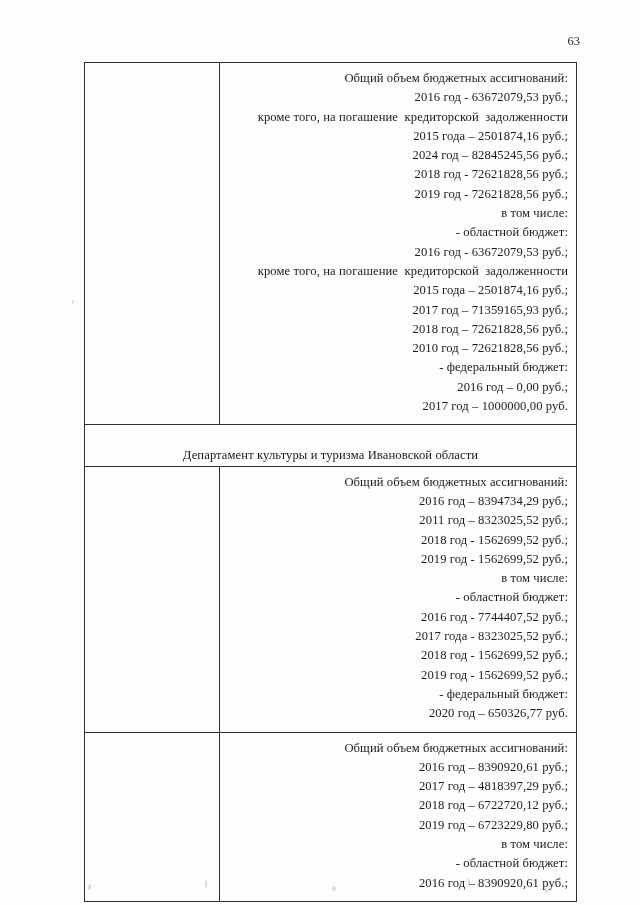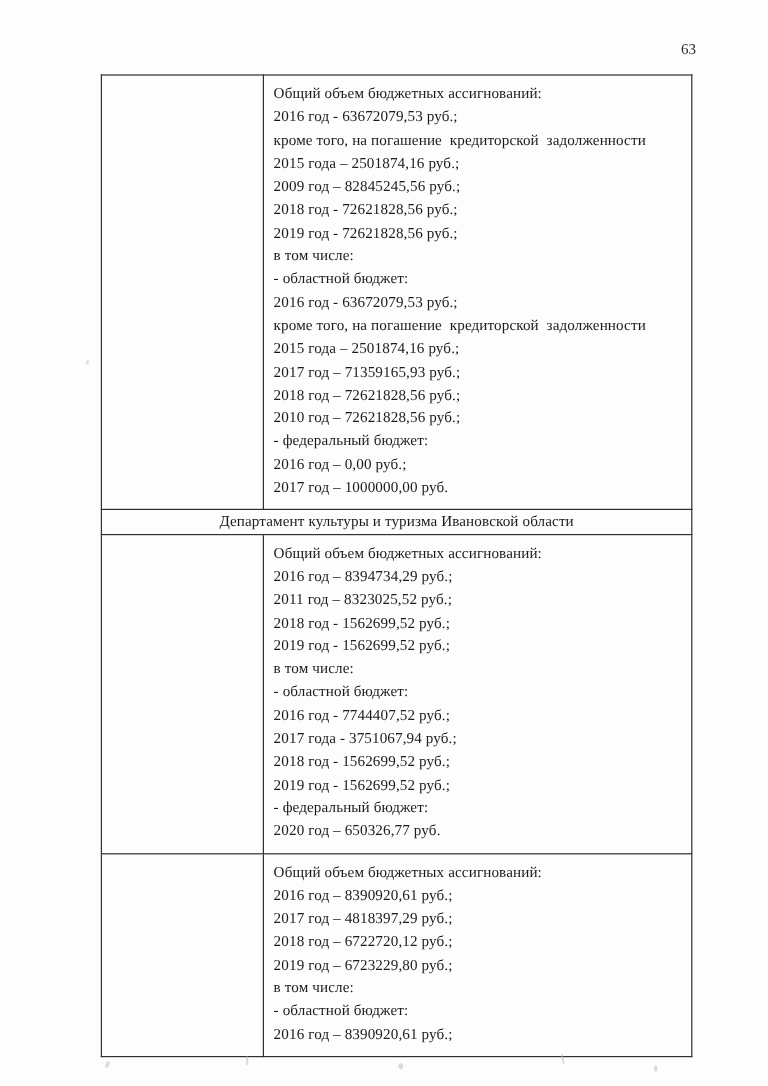--- a/index.html
+++ b/index.html
@@ -40,34 +40,36 @@
     padding: 0;
   }
   .col-left {
     width: 135px;
   }
   .col-right {
     width: 357px;
   }
   .cell-pad {
     padding: 6px 8px 8px 8px;
+    text-align: right;
   }
   .line {
     font-size: 12.6px;
     line-height: 19.3px;
     white-space: pre;
     letter-spacing: 0.1px;
   }
   .span-cell {
     padding: 5px 4px 6px 4px;
     text-align: center;
   }
   .span-cell .line {
     white-space: normal;
     text-align: center;
+    margin-top: 21px;
   }
   .smudge {
     position: absolute;
     border-radius: 50%;
     background: #b9b9b9;
     opacity: .5;
   }
   .s1 { left: 88px;  top: 884px; width: 3px; height: 6px; transform: rotate(18deg); }
   .s2 { left: 205px; top: 880px; width: 2px; height: 8px; }
   .s3 { left: 332px; top: 886px; width: 4px; height: 5px; }
@@ -90,21 +92,21 @@
     <tbody>
 
       <tr>
         <td class="col-left"></td>
         <td class="col-right">
           <div class="cell-pad">
             <div class="line">Общий объем бюджетных ассигнований:</div>
             <div class="line">2016 год - 63672079,53 руб.;</div>
             <div class="line">кроме того, на погашение  кредиторской  задолженности</div>
             <div class="line">2015 года – 2501874,16 руб.;</div>
-            <div class="line">2009 год – 82845245,56 руб.;</div>
+            <div class="line">2024 год – 82845245,56 руб.;</div>
             <div class="line">2018 год - 72621828,56 руб.;</div>
             <div class="line">2019 год - 72621828,56 руб.;</div>
             <div class="line">в том числе:</div>
             <div class="line">- областной бюджет:</div>
             <div class="line">2016 год - 63672079,53 руб.;</div>
             <div class="line">кроме того, на погашение  кредиторской  задолженности</div>
             <div class="line">2015 года – 2501874,16 руб.;</div>
             <div class="line">2017 год – 71359165,93 руб.;</div>
             <div class="line">2018 год – 72621828,56 руб.;</div>
             <div class="line">2010 год – 72621828,56 руб.;</div>
@@ -126,21 +128,21 @@
         <td class="col-right">
           <div class="cell-pad">
             <div class="line">Общий объем бюджетных ассигнований:</div>
             <div class="line">2016 год – 8394734,29 руб.;</div>
             <div class="line">2011 год – 8323025,52 руб.;</div>
             <div class="line">2018 год - 1562699,52 руб.;</div>
             <div class="line">2019 год - 1562699,52 руб.;</div>
             <div class="line">в том числе:</div>
             <div class="line">- областной бюджет:</div>
             <div class="line">2016 год - 7744407,52 руб.;</div>
-            <div class="line">2017 года - 3751067,94 руб.;</div>
+            <div class="line">2017 года - 8323025,52 руб.;</div>
             <div class="line">2018 год - 1562699,52 руб.;</div>
             <div class="line">2019 год - 1562699,52 руб.;</div>
             <div class="line">- федеральный бюджет:</div>
             <div class="line">2020 год – 650326,77 руб.</div>
           </div>
         </td>
       </tr>
 
 
       <tr>

